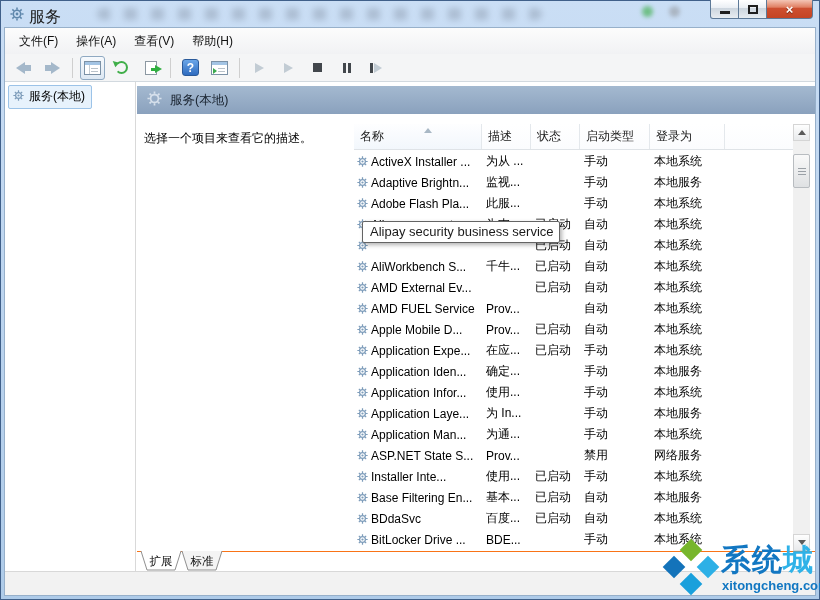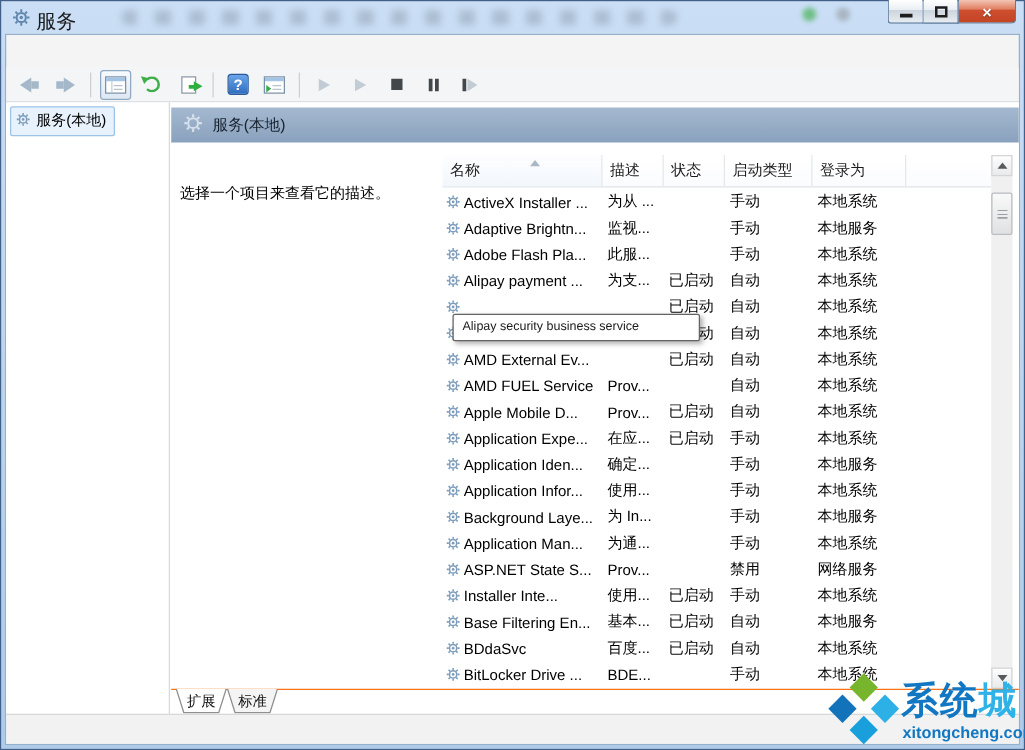--- a/index.html
+++ b/index.html
@@ -81,21 +81,21 @@
   .content { position: absolute; left: 0; top: 54px; right: 0; bottom: 24px; background: #fff; }
   .tree { position: absolute; left: 0; top: 0; width: 131px; bottom: 0; background: #fff; border-right: 1px solid #d9d9d9; }
   .tree-item { position: absolute; left: 3px; top: 3px; display: flex; align-items: center; gap: 5px;
                padding: 2px 6px 3px 4px; border: 1px solid #9cc3e8; background: #e7f2fc; border-radius: 2px;
                font-size: 12px; color: #000; }
 
   .rightpane { position: absolute; left: 132px; top: 0; right: 0; bottom: 0; background: #fff; }
   .band { position: absolute; left: 0; top: 4px; right: 0; height: 28px;
           background: linear-gradient(#a4b9d0, #8aa1bd); display: flex; align-items: center; gap: 8px;
           padding-left: 10px; font-size: 12.5px; color: #18222e; }
-  .desc-hint { position: absolute; left: 7px; top: 48px; font-size: 12px; color: #000; margin-top: 16px; }
+  .desc-hint { position: absolute; left: 7px; top: 48px; font-size: 12px; color: #000; }
 
   .listpane { position: absolute; left: 217px; top: 42px; right: 5px; bottom: 20px; }
   .lheader { position: absolute; left: 0; top: 0; right: 17px; height: 26px;
              background: linear-gradient(#ffffff, #fbfcfe); border-bottom: 1px solid #dfe3e7;
              display: flex; font-size: 12px; color: #1a1a1a; }
   .hcell { border-right: 1px solid #e4e8ec; padding-left: 6px; line-height: 25px; position: relative; white-space: nowrap; overflow: hidden; }
   .h-name { width: 128px; background: linear-gradient(#fefeff, #f2f7fc); }
   .h-desc { width: 49px; } .h-status { width: 49px; } .h-type { width: 70px; } .h-login { width: 75px; }
   .h-fill { flex: 1; border-right: none; }
   .sort-arrow { position: absolute; left: 70px; top: 4px; width: 0; height: 0;
@@ -114,23 +114,23 @@
   .vscroll { position: absolute; right: 0; top: 0; width: 17px; bottom: 0; background: #f0f0f0; }
   .sbtn { position: absolute; left: 0; right: 0; height: 17px; border: 1px solid #d5d5d5;
           background: linear-gradient(#fefefe, #e8eaec); display: flex; align-items: center; justify-content: center; }
   .sbtn.up { top: 0; } .sbtn.down { bottom: 0; }
   .tri-up { width: 0; height: 0; border-left: 4px solid transparent; border-right: 4px solid transparent; border-bottom: 5px solid #5a5a5a; }
   .tri-down { width: 0; height: 0; border-left: 4px solid transparent; border-right: 4px solid transparent; border-top: 5px solid #5a5a5a; }
   .thumb { position: absolute; left: 0; right: 0; top: 30px; height: 34px; border: 1px solid #b8bcc0; border-radius: 2px;
            background: linear-gradient(#f9f9f9, #dfe1e3); display: flex; align-items: center; justify-content: center; }
   .grip { width: 8px; height: 8px; background: repeating-linear-gradient(0deg, #9aa0a6 0 1px, transparent 1px 3px); }
 
-  .tooltip { position: absolute; left: 225px; top: 169px; width: 198px; height: 22px; background: #fff;
+  .tooltip { position: absolute; left: 225px; top: 139px; width: 198px; height: 22px; background: #fff;
              border: 1px solid #646464; border-radius: 2px; box-shadow: 2px 2px 4px rgba(0,0,0,.3);
-             font-size: 10px; line-height: 20px; padding: 0 7px; color: #1a1a1a; z-index: 5; white-space: nowrap; }
+             font-size: 13px; line-height: 20px; padding: 0 7px; color: #1a1a1a; z-index: 5; white-space: nowrap; }
 
   .tabstrip { position: absolute; left: 0; right: 0; bottom: 0; height: 20px; border-top: 1px solid #f97316; margin-top: 48px; }
   .tab { position: absolute; top: -1px; width: 42px; height: 20px; }
   .tab.t0 { left: 3px; z-index: 2; } .tab.t1 { left: 44px; z-index: 1; }
   .tab svg { position: absolute; left: 0; top: 0; }
   .tab .lbl { position: absolute; left: 0; right: 0; top: 3px; text-align: center; font-size: 11.5px; color: #111; }
 
   .statusbar { position: absolute; left: 0; right: 0; bottom: 0; height: 24px; background: #f2f2f2; border-top: 1px solid #d8d8d8; }
 
   
@@ -171,20 +171,26 @@
           <div class="max-glyph"></div>
         </div>
       <div class="ctrl close">
           <span>×</span>
         </div>
     </div>
   </div>
 
   <div class="client">
 
+    <div class="menubar">
+      <span class="menu-item">文件(F)</span>
+      <span class="menu-item">操作(A)</span>
+      <span class="menu-item">查看(V)</span>
+      <span class="menu-item">帮助(H)</span>
+    </div>
 
     <div class="toolbar">
       <div class="tbtn">
         <span class="nav-arrow">
             <i class="arr-head-l"></i>
             <i class="arr-stem"></i>
           </span>
       </div>
       <div class="tbtn">
         <span class="nav-arrow">
@@ -492,21 +498,21 @@
               <div class="row">
               <span class="gear">
                 <svg width="11" height="11" viewBox="0 0 16 16">
                     <g stroke="#7d9cba" stroke-width="1.8" fill="none">
                       <circle cx="8" cy="8" r="4.2"></circle>
                       <path d="M8 .5V3M8 13v2.5M.5 8H3M13 8h2.5M2.7 2.7l1.8 1.8M11.5 11.5l1.8 1.8M13.3 2.7l-1.8 1.8M4.5 11.5l-1.8 1.8"></path>
                     </g>
                     <circle cx="8" cy="8" r="1.6" fill="#7d9cba"></circle>
                   </svg>
               </span>
-              <span class="c name">Background Laye...</span>
+              <span class="c name">Application Laye...</span>
               <span class="c desc">为 In...</span>
               <span class="c status"></span>
               <span class="c type">手动</span>
               <span class="c login">本地服务</span>
             </div>
               <div class="row">
               <span class="gear">
                 <svg width="11" height="11" viewBox="0 0 16 16">
                     <g stroke="#7d9cba" stroke-width="1.8" fill="none">
                       <circle cx="8" cy="8" r="4.2"></circle>

